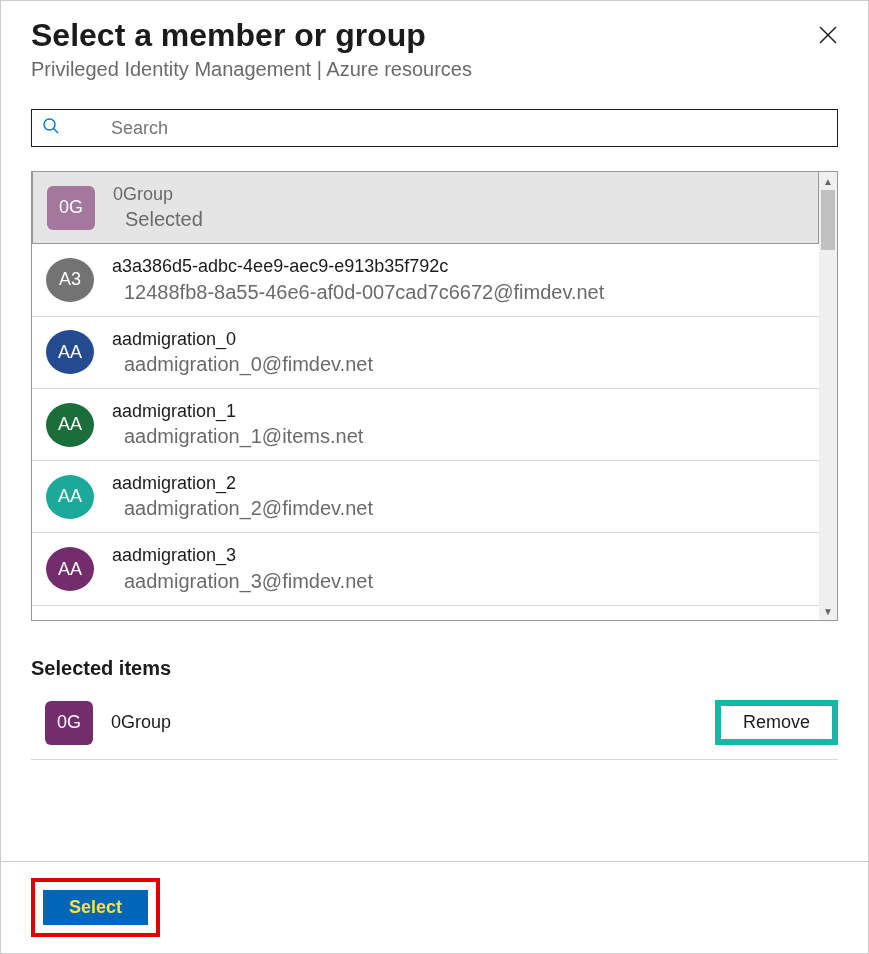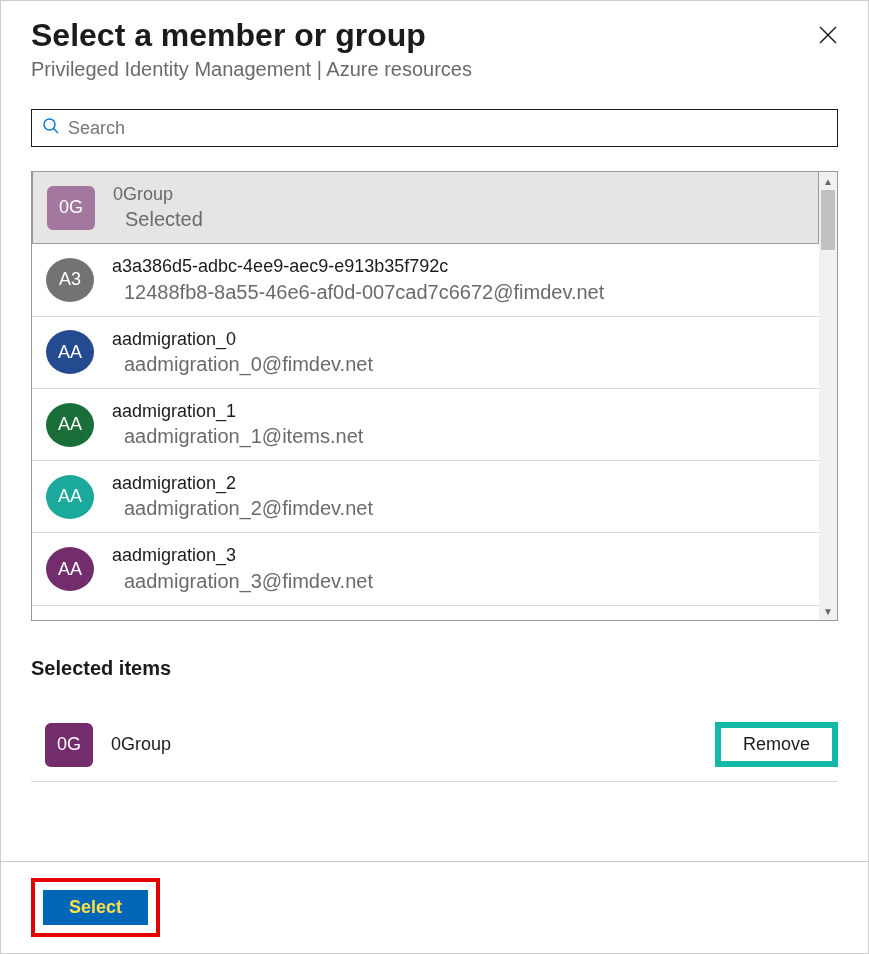--- a/index.html
+++ b/index.html
@@ -49,20 +49,21 @@
       display: flex;
       flex-direction: column;
     }
     .search-box {
       border: 1px solid #1b1b1b;
       display: flex;
       align-items: center;
       padding: 6px 10px;
       margin-bottom: 24px;
       height: 38px;
+      gap: 43px;
     }
     .search-icon {
       margin-right: 8px;
       color: #0078d4;
       flex-shrink: 0;
     }
     .search-input {
       border: none;
       outline: none;
       font-size: 18px;
@@ -160,21 +161,21 @@
     .list-item.selected .item-secondary {
       color: #6a6a6a;
     }
     .selected-section {
       margin-top: 36px;
     }
     .selected-title {
       font-size: 20px;
       font-weight: 700;
       color: #1b1b1b;
-      margin-bottom: 36px;
+      margin-bottom: 14px;
     }
     .selected-item {
       display: flex;
       align-items: center;
       padding: 6px 0 14px 14px;
       border-bottom: 1px solid #d8d8d8;
     }
     .selected-item .avatar {
       border-radius: 6px;
     }

